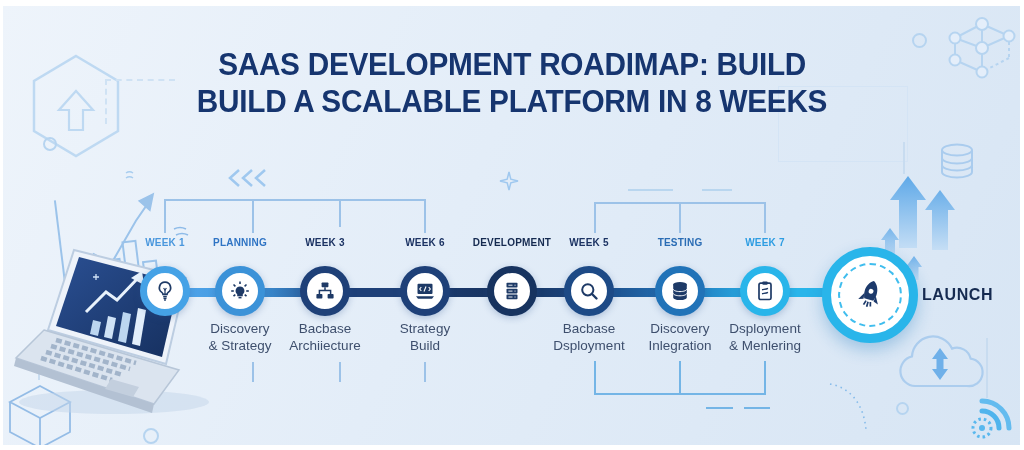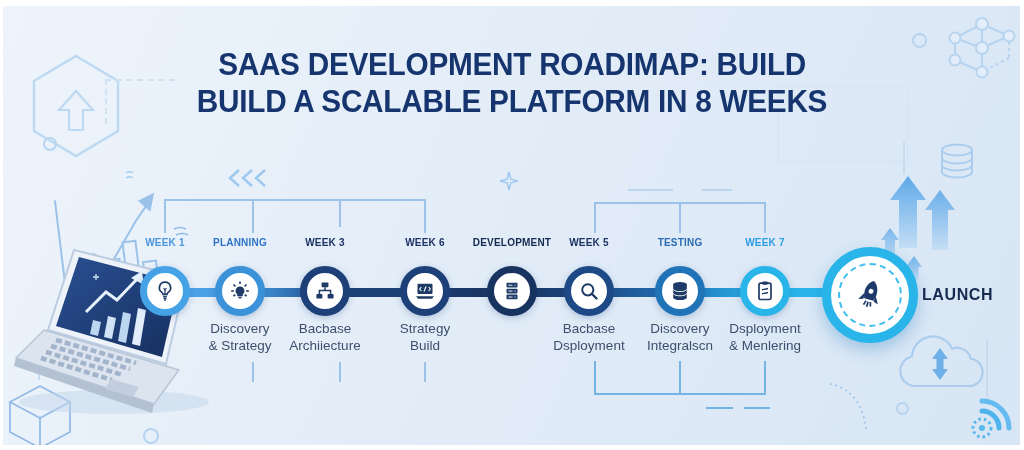--- a/index.html
+++ b/index.html
@@ -330,21 +330,21 @@
       <svg viewBox="0 0 24 24">
         <g fill="currentColor">
           <ellipse cx="12" cy="5.6" rx="6.8" ry="2.6"></ellipse>
           <path d="M5.2 5.6v12.8c0 1.5 3.1 2.6 6.8 2.6s6.8-1.1 6.8-2.6V5.6z"></path>
         </g>
         <path d="M5.2 10c0 1.5 3.1 2.6 6.8 2.6s6.8-1.1 6.8-2.6 M5.2 14.2c0 1.5 3.1 2.6 6.8 2.6s6.8-1.1 6.8-2.6" stroke="#fff" stroke-width="1" fill="none"></path>
       </svg>
     </div>
     <div class="sublabel">
       <span>Discovery</span><br>
-      <span>Integralscn</span>
+      <span>Inlegration</span>
     </div>
   </div>
 
   <div class="step" style="left:717px">
     <div class="week-label" style="color: rgb(46, 157, 226);">WEEK 7</div>
     <div class="node" style="border-color: rgb(41, 181, 234);">
       <svg viewBox="0 0 24 24">
         <rect x="6" y="4.2" width="12" height="16.3" rx="1.6" fill="none" stroke="currentColor" stroke-width="1.7"></rect>
         <rect x="9.3" y="2.6" width="5.4" height="3.2" rx="1" fill="currentColor"></rect>
         <path d="M9 10.8c2-.5 4-.5 6-1.5 M9 14.8c2-.5 4-.5 6-1.5" stroke="currentColor" stroke-width="1.4" fill="none"></path>

